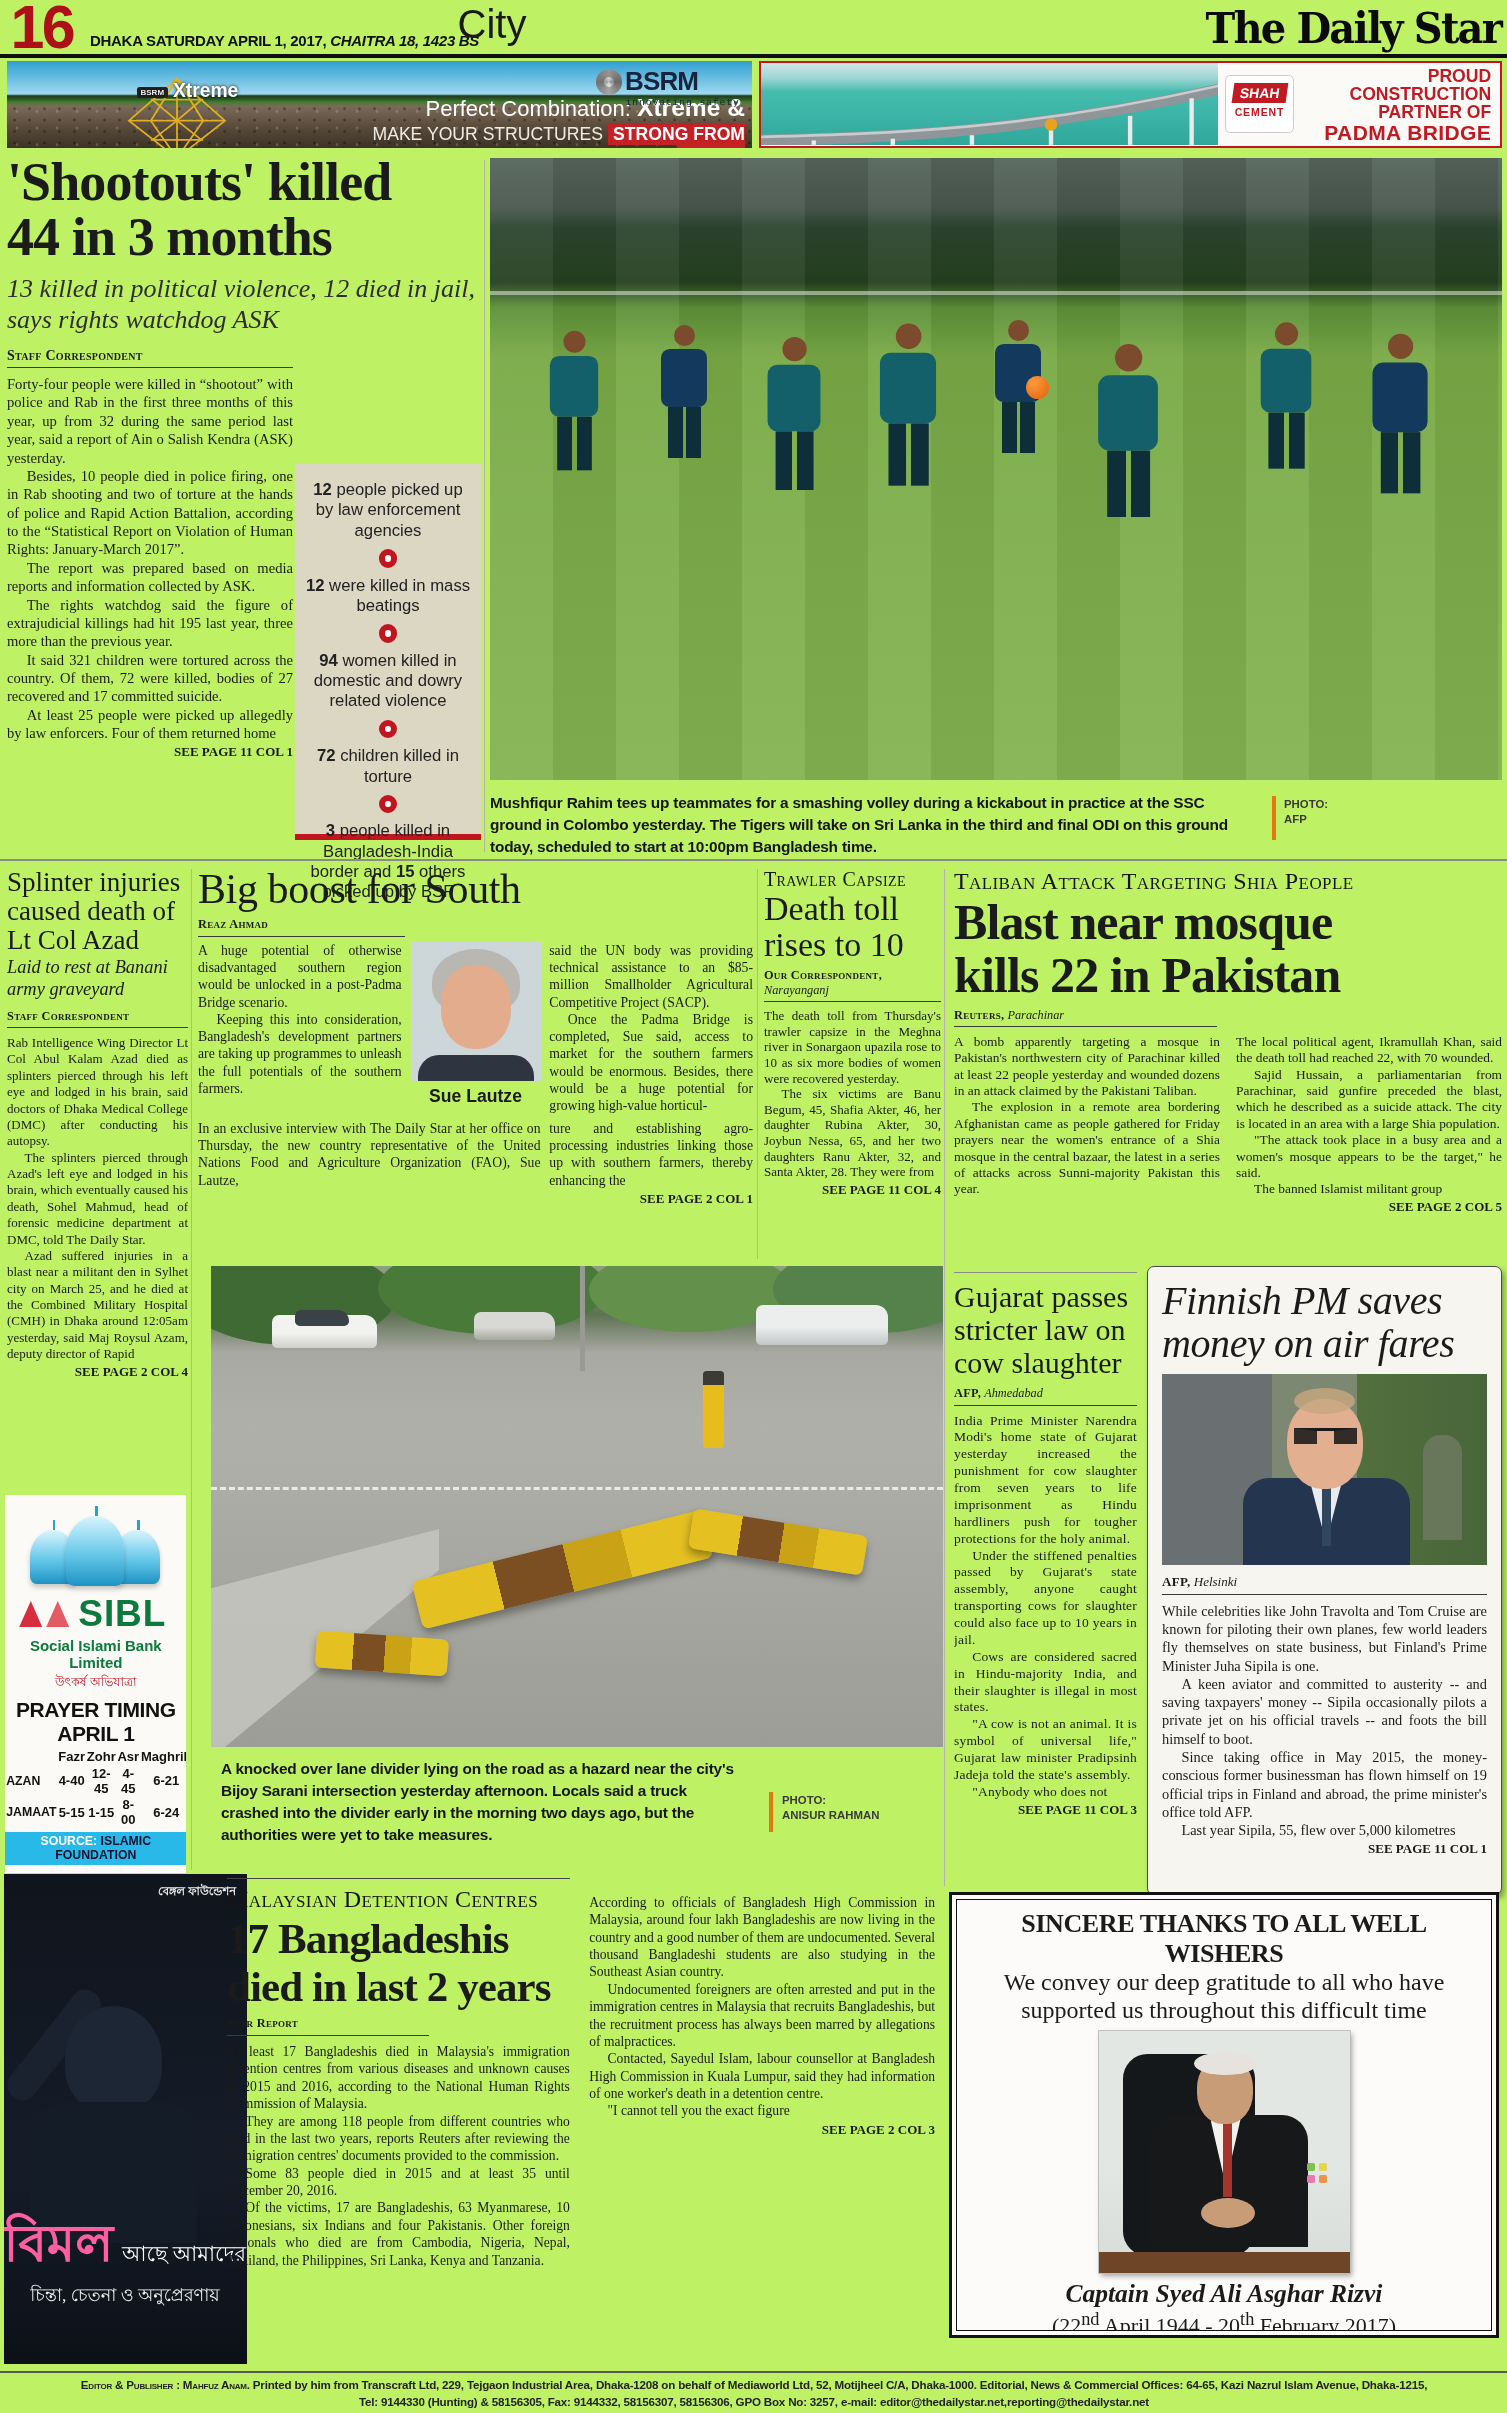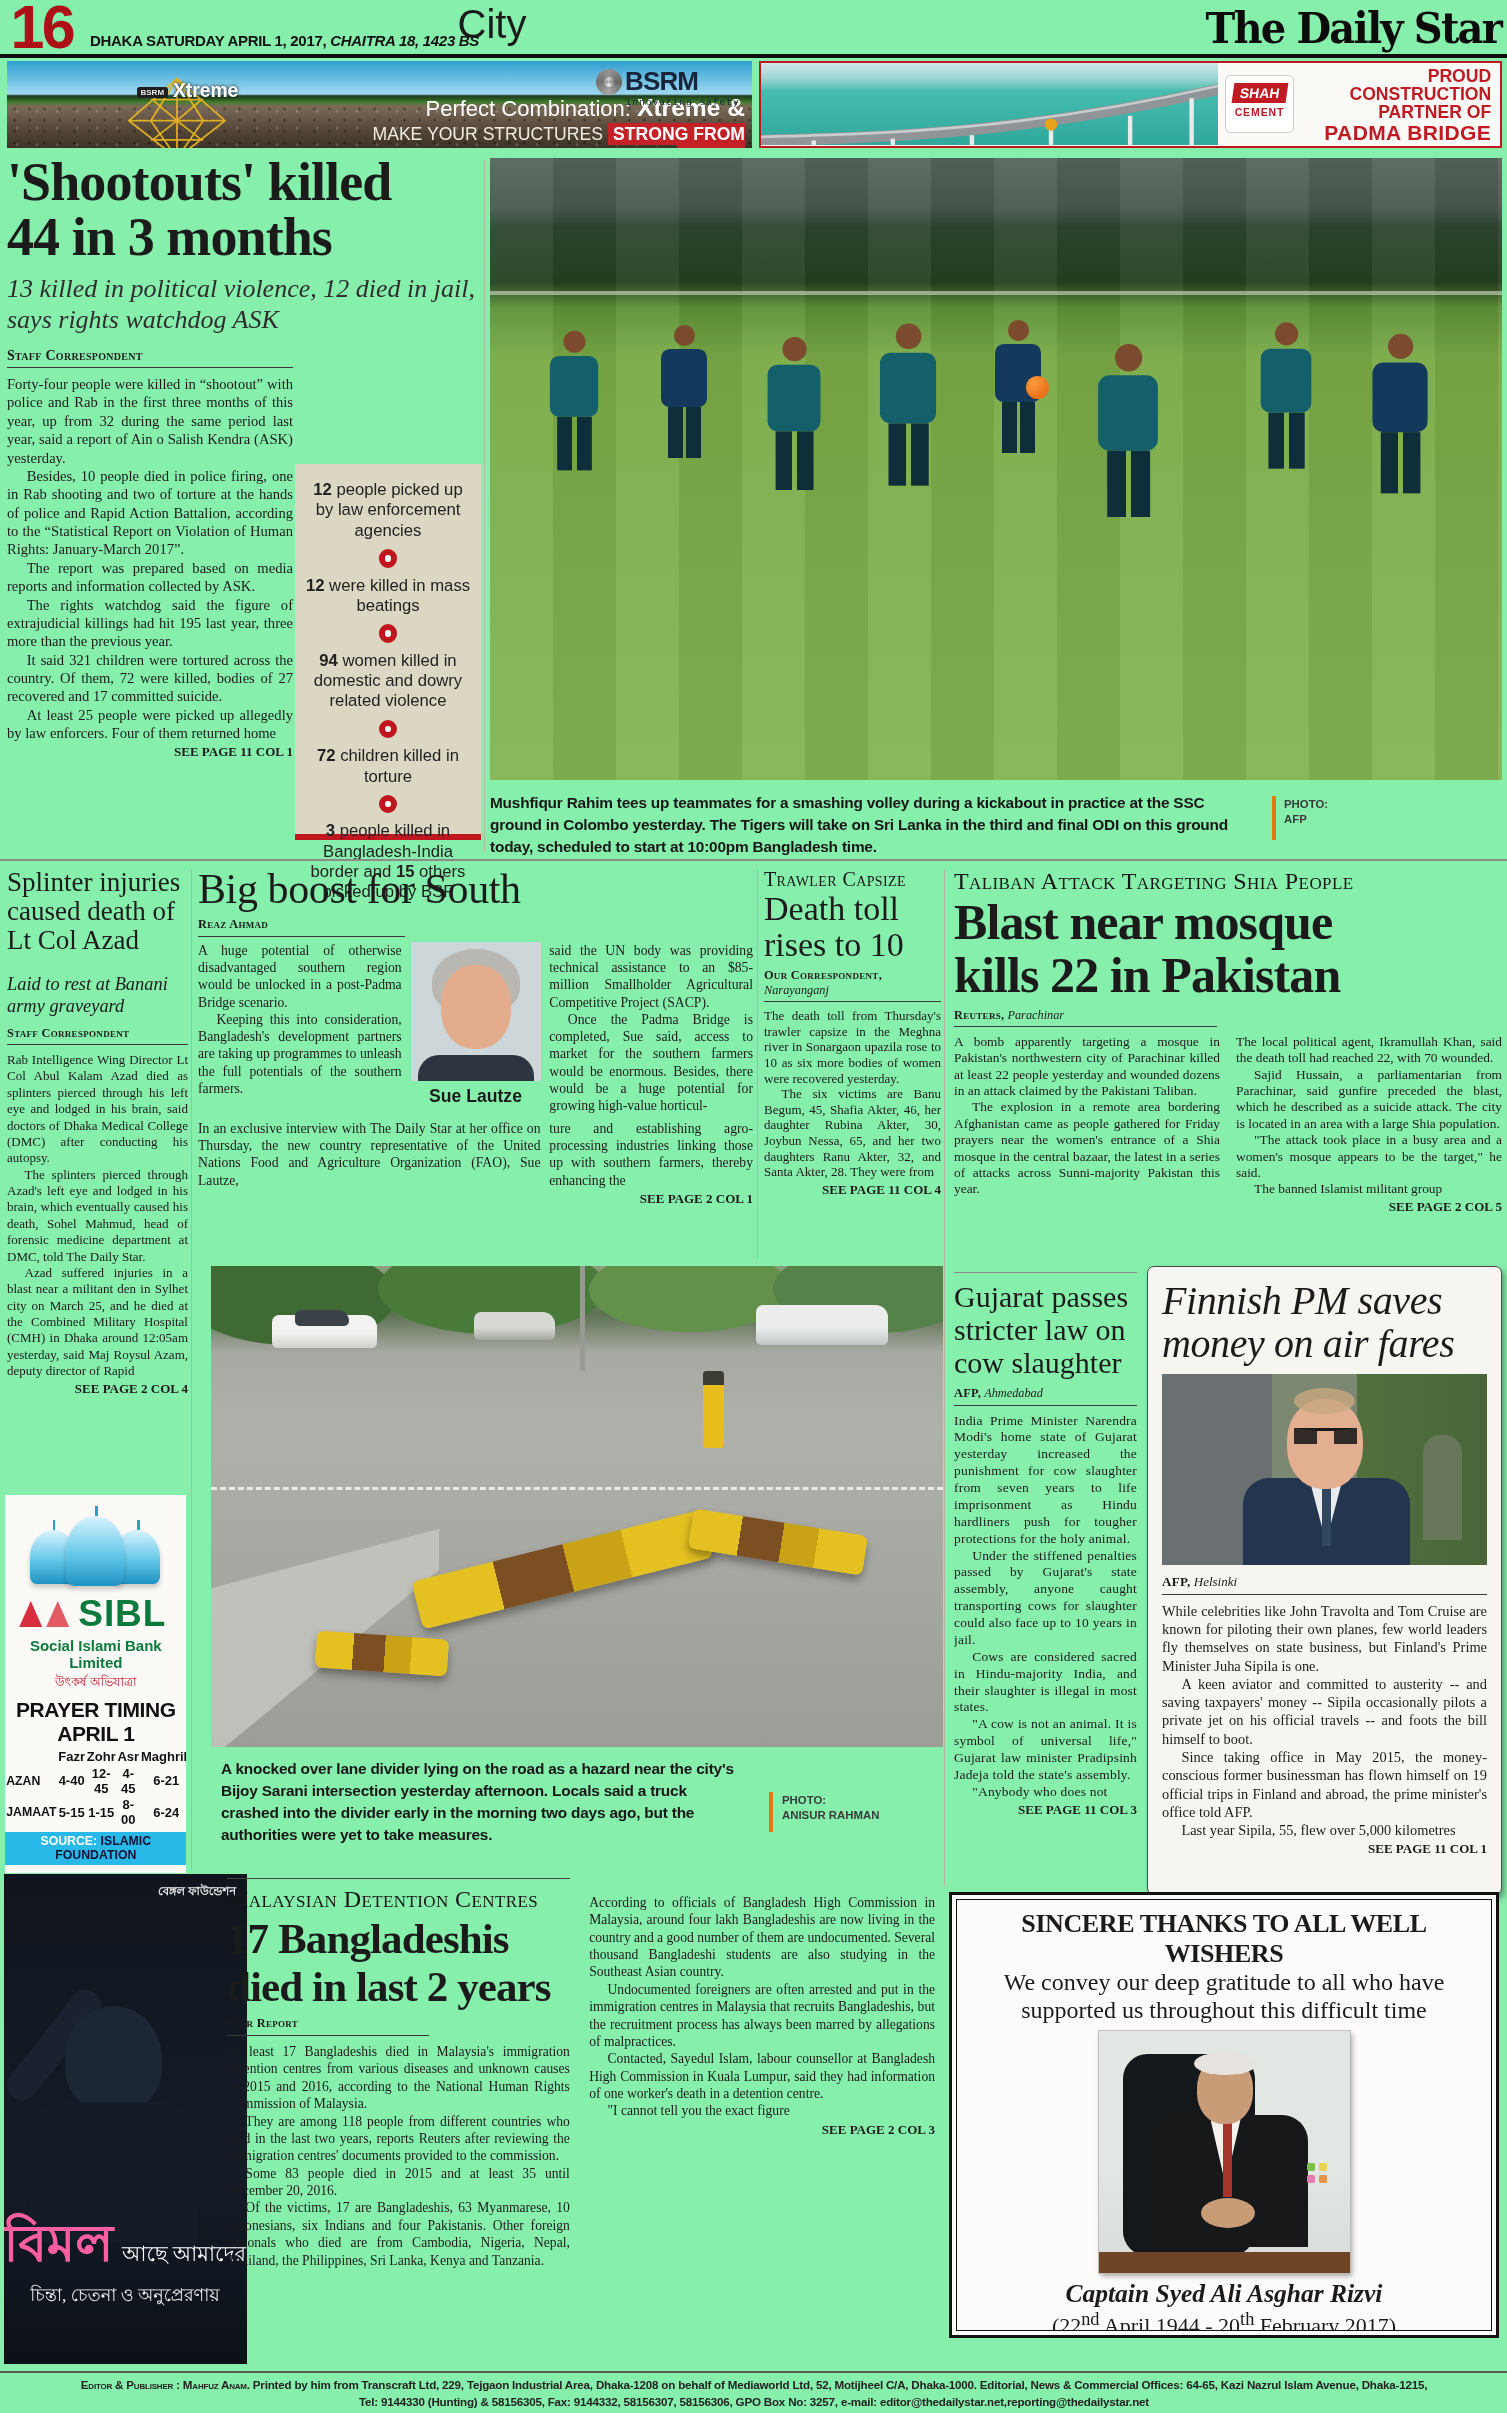--- a/index.html
+++ b/index.html
@@ -1,17 +1,17 @@
 <!DOCTYPE html>
 <html style="font-size:14px"><head>
 <meta charset="utf-8">
 <style>
   * { margin:0; padding:0; box-sizing:border-box; }
   body { background:#888; }
-  .page { position:relative; width:1508px; height:2413px; background:#86efac;
+  .page { position:relative; width:1508px; height:2413px; background:#bef264;
           font-family:"Liberation Serif", serif; color:#1b1b1b; overflow:hidden; margin:0 auto; }
 
   
   .pageno { position:absolute; left:10.5px; top:0px; font-family:"Liberation Sans",sans-serif;
             font-weight:800; font-size:61px; letter-spacing:-2.6px; color:#ad1016; line-height:.9; }
   .dateline { position:absolute; left:90px; top:32px; font-family:"Liberation Sans",sans-serif;
             font-weight:bold; font-size:15px; letter-spacing:-0.3px; color:#111; }
   .dateline i { font-style:italic; }
   .section-title { position:absolute; left:378px; top:1.8px; width:228px; text-align:center;
             font-family:"Liberation Sans",sans-serif; font-size:40px; color:#1a1a1a; }
@@ -93,21 +93,21 @@
   .ball { position:absolute; width:23px; height:23px; border-radius:50%; background:radial-gradient(circle at 35% 30%, #ff9b3e, #e06008); }
 
   .caption { font-family:"Liberation Sans",sans-serif; font-weight:bold; font-size:15.4px;
              line-height:1.42; color:#161616; letter-spacing:-0.2px; }
   .credit { font-family:"Liberation Sans",sans-serif; font-weight:bold; font-size:11.4px; color:#3a3a3a; line-height:1.35; }
   .credit-bar { position:absolute; width:4.4px; background:#e07b10; }
 
   
   .splinter { position:absolute; left:7px; top:868px; width:181px; height:622px; overflow:hidden; }
   .splinter .h1 { font-size:27px; line-height:1.08; }
-  .splinter .sub { font-style:italic; font-size:18.4px; line-height:1.15; margin-top:19px; }
+  .splinter .sub { font-style:italic; font-size:18.4px; line-height:1.15; margin-top:2px; }
   .splinter .byline { margin-top:8.8px; font-size:12.3px; }
   .splinter .body-text { font-size:13px; margin-top:7px; }
 
   
   .bigboost { position:absolute; left:198px; top:868px; width:555px; height:392px; overflow:hidden; }
   .bigboost .h1 { font-size:42px; line-height:1; letter-spacing:-0.4px; }
   .bigboost .sub { font-style:italic; font-size:24px; line-height:1.15; color:#2e2e2e; margin-top:7px; }
   .bigboost .byline { margin-top:7px; width:207px; font-size:12.3px; }
   .bb-upper { display:flex; gap:8.8px; margin-top:5.3px; }
   .bb-c1 { width:204px; font-size:13.7px; }

